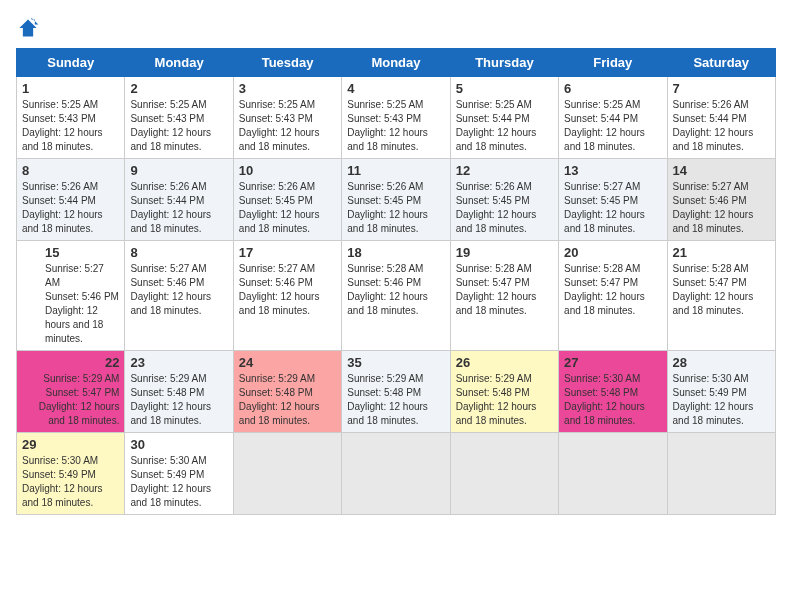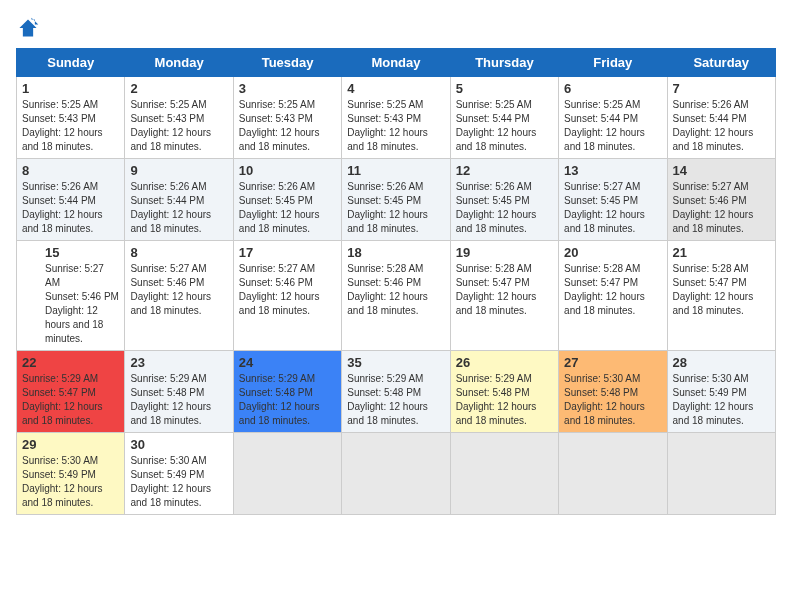--- a/index.html
+++ b/index.html
@@ -291,37 +291,37 @@
         <td style="background: rgb(255, 255, 255); margin-left: 16px;">
         <span class="day-number">21</span>
         <div class="day-info">
           Sunrise: 5:28 AM<br>
           Sunset: 5:47 PM<br>
           Daylight: 12 hours and 18 minutes.
         </div>
       </td>
       </tr>
       <tr>
-        <td style="background: #ef4444;">
+        <td style="background: #ec4899; text-align: right;">
         <span class="day-number">22</span>
         <div class="day-info">
           Sunrise: 5:29 AM<br>
           Sunset: 5:47 PM<br>
           Daylight: 12 hours and 18 minutes.
         </div>
       </td>
         <td style="background: rgb(240, 244, 248);">
         <span class="day-number">23</span>
         <div class="day-info">
           Sunrise: 5:29 AM<br>
           Sunset: 5:48 PM<br>
           Daylight: 12 hours and 18 minutes.
         </div>
       </td>
-        <td style="background: #3b82f6;">
+        <td style="background: #fca5a5;">
         <span class="day-number">24</span>
         <div class="day-info">
           Sunrise: 5:29 AM<br>
           Sunset: 5:48 PM<br>
           Daylight: 12 hours and 18 minutes.
         </div>
       </td>
         <td style="background: rgb(240, 244, 248);">
         <span class="day-number">35</span>
         <div class="day-info">
@@ -331,21 +331,21 @@
         </div>
       </td>
         <td style="background: #fef9c3;">
         <span class="day-number">26</span>
         <div class="day-info">
           Sunrise: 5:29 AM<br>
           Sunset: 5:48 PM<br>
           Daylight: 12 hours and 18 minutes.
         </div>
       </td>
-        <td style="background: #fdba74; margin-left: 31px;">
+        <td style="background: #ec4899; margin-left: 31px;">
         <span class="day-number">27</span>
         <div class="day-info">
           Sunrise: 5:30 AM<br>
           Sunset: 5:48 PM<br>
           Daylight: 12 hours and 18 minutes.
         </div>
       </td>
         <td style="background: rgb(240, 244, 248);">
         <span class="day-number">28</span>
         <div class="day-info">

